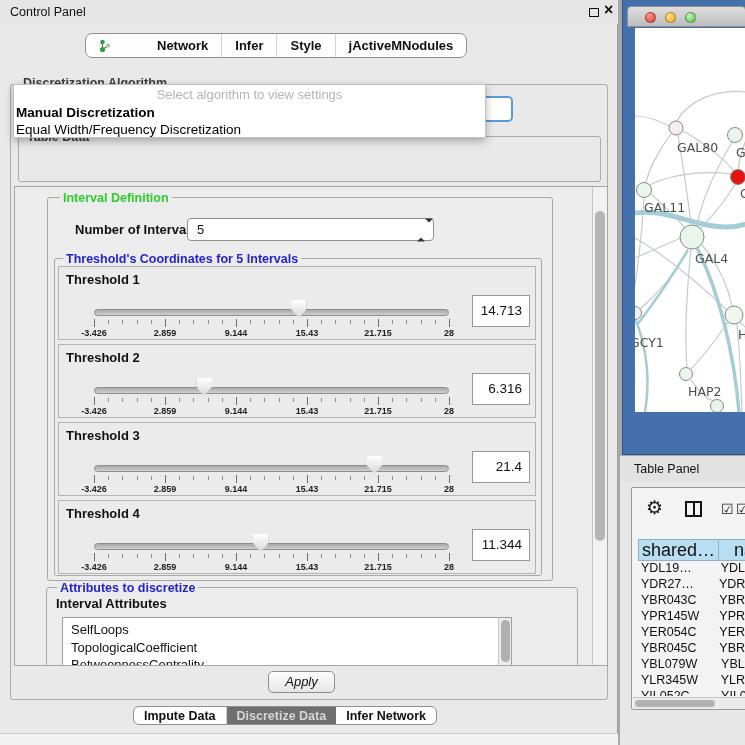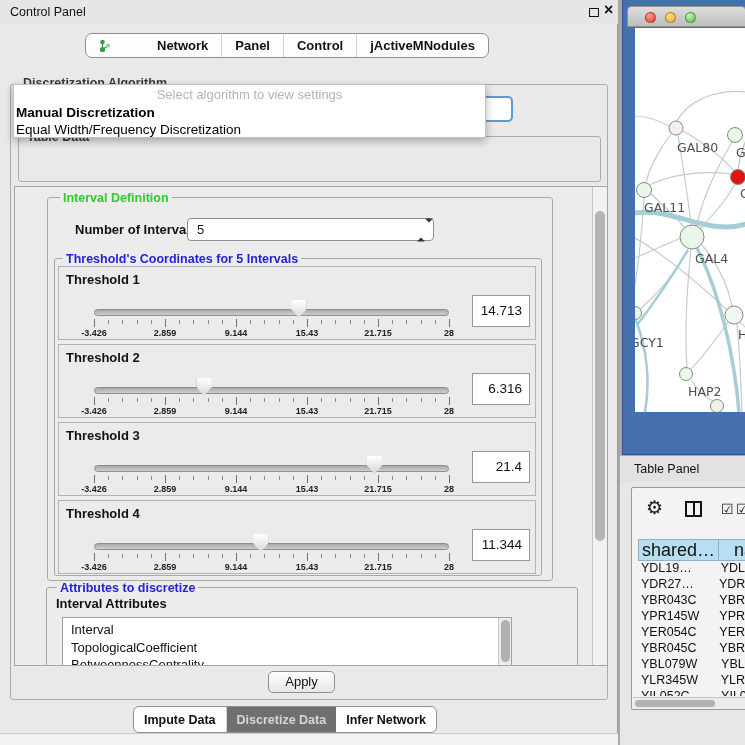--- a/index.html
+++ b/index.html
@@ -11,21 +11,21 @@
   #left-panel { position:absolute; left:0; top:0; width:618px; height:745px;
                 background:#e9e9e9; border-right:1px solid #9c9c9c; }
   #cp-titlebar { position:absolute; left:0; top:0; width:618px; height:24px; background:#e6e6e6; }
   #cp-title { position:absolute; left:10px; top:0; line-height:24px; font-size:12.5px; color:#111; }
   #float-icon { position:absolute; left:589px; top:8px; width:10px; height:9px; border:1.6px solid #111; }
   #close-icon { position:absolute; left:604px; top:1px; font-size:16px; font-weight:bold; color:#111; }
 
   .tabbar { position:absolute; display:flex; background:#fdfdfd; border:1px solid #8f8f8f;
             border-radius:7px; overflow:hidden; }
   #top-tabbar { left:85px; top:33px; height:25px; }
-  #bottom-tabbar { left:133px; top:706px; height:27px; border-radius:6px; }
+  #bottom-tabbar { left:133px; top:706px; height:19px; border-radius:6px; }
   .tab { display:flex; align-items:center; padding:0 13px; font-size:13px; font-weight:bold;
          color:#111; border-right:1px solid #d2d2d2; white-space:nowrap; cursor:default;gap:40px; }
   #bottom-tabbar .tab { font-size:12.5px; padding:0 10px; }
   .tab:last-child { border-right:none; }
   .tab.selected { background:#6f6f6f; color:#d6d6d6; border-right:none; }
   .tab .net-icon { margin-right:6px; display:inline-block; }
 
   .groupbox { position:absolute; border:1px solid #ababab; border-radius:3px; }
   .grouplabel { position:absolute; font-size:12.5px; font-weight:600; padding:0 3px;
                 background:#e9e9e9; z-index:2; white-space:nowrap; }
@@ -98,21 +98,21 @@
   #attr-list { position:absolute; left:15px; top:29px; width:450px; height:96px; background:#fff;
                border:1px solid #a0a0a0; overflow:hidden; padding-top:3px; }
   .attr-item { font-size:13px; color:#111; line-height:17.5px; padding-left:8px; }
   #list-vscroll { position:absolute; right:0; top:0; width:13px; height:100%; background:#ededed;
                   border-left:1px solid #c6c6c6; }
   #list-vscroll .thumb { position:absolute; left:2px; top:2px; width:9px; height:42px;
                          background:#b0b0b0; border-radius:5px; }
 
   #apply-button { position:absolute; left:268px; top:671px; width:67px; height:22px;
                   background:linear-gradient(#fefefe,#e6e6e6); border:1px solid #8f8f8f;
-                  border-radius:5px; font-size:13px; color:#111; text-align:center; line-height:20px; }
+                  border-radius:5px; font-size:13px; color:#111; text-align:center; line-height:20px;font-style:italic; }
   #bottom-strip { position:absolute; left:0; top:733px; width:618px; height:12px;
                   background:#f2f2f2; border-top:1px solid #cdcdcd; }
 
   
   #net-window { position:absolute; left:622px; top:0; width:123px; height:455px;
                 background:#4470ab; border-left:1px solid #2f568e; border-bottom:1px solid #2f568e; }
   #net-titlebar { position:absolute; left:4px; top:6px; width:119px; height:21px;
                   background:linear-gradient(#dedede,#bdbdbd); border:1px solid #909090;
                   border-radius:4px 4px 0 0; }
   .light { position:absolute; top:5px; width:11px; height:11px; border-radius:50%;
@@ -165,24 +165,24 @@
           <svg width="12" height="14" class="net-icon">
             <line x1="3.5" y1="4" x2="3.5" y2="9" stroke="#666" stroke-width="1"></line>
             <line x1="4.5" y1="9.5" x2="8.5" y2="7.5" stroke="#666" stroke-width="1"></line>
             <circle cx="3.5" cy="3" r="2.3" fill="#2e9e3e"></circle>
             <circle cx="3.5" cy="10.5" r="2.6" fill="#2e9e3e"></circle>
             <circle cx="9" cy="6.5" r="2.1" fill="#90d095"></circle>
           </svg>
           <span>Network</span>
         </div>
         <div class="tab">
-          <span>Panel</span>
+          <span>Infer</span>
         </div>
         <div class="tab">
-          <span>Control</span>
+          <span>Style</span>
         </div>
         <div class="tab">
           <span>jActiveMNodules</span>
         </div>
       </div>
 
     <div id="outer-group" class="groupbox"></div>
     <span id="algo-title" class="grouplabel lbl-dark">Discretization Algorithm</span>
 
     <div id="hidden-combo"></div>
@@ -370,21 +370,21 @@
               </div>
               <div class="th-value">11.344</div>
             </div>
           </div>
       </div>
 
       <div id="attr-group">
         <span id="attr-label" class="grouplabel on-inner lbl-blue">Attributes to discretize</span>
         <span id="attr-subtitle">Interval Attributes</span>
         <div id="attr-list">
-          <div class="attr-item">Interval</div>
+          <div class="attr-item">SelfLoops</div>
             <div class="attr-item">TopologicalCoefficient</div>
             <div class="attr-item">BetweennessCentrality</div>
             <div id="list-vscroll">
               <div class="thumb"></div>
             </div>
         </div>
       </div>
 
       <div id="panel-vscroll">
           <div class="thumb"></div>

